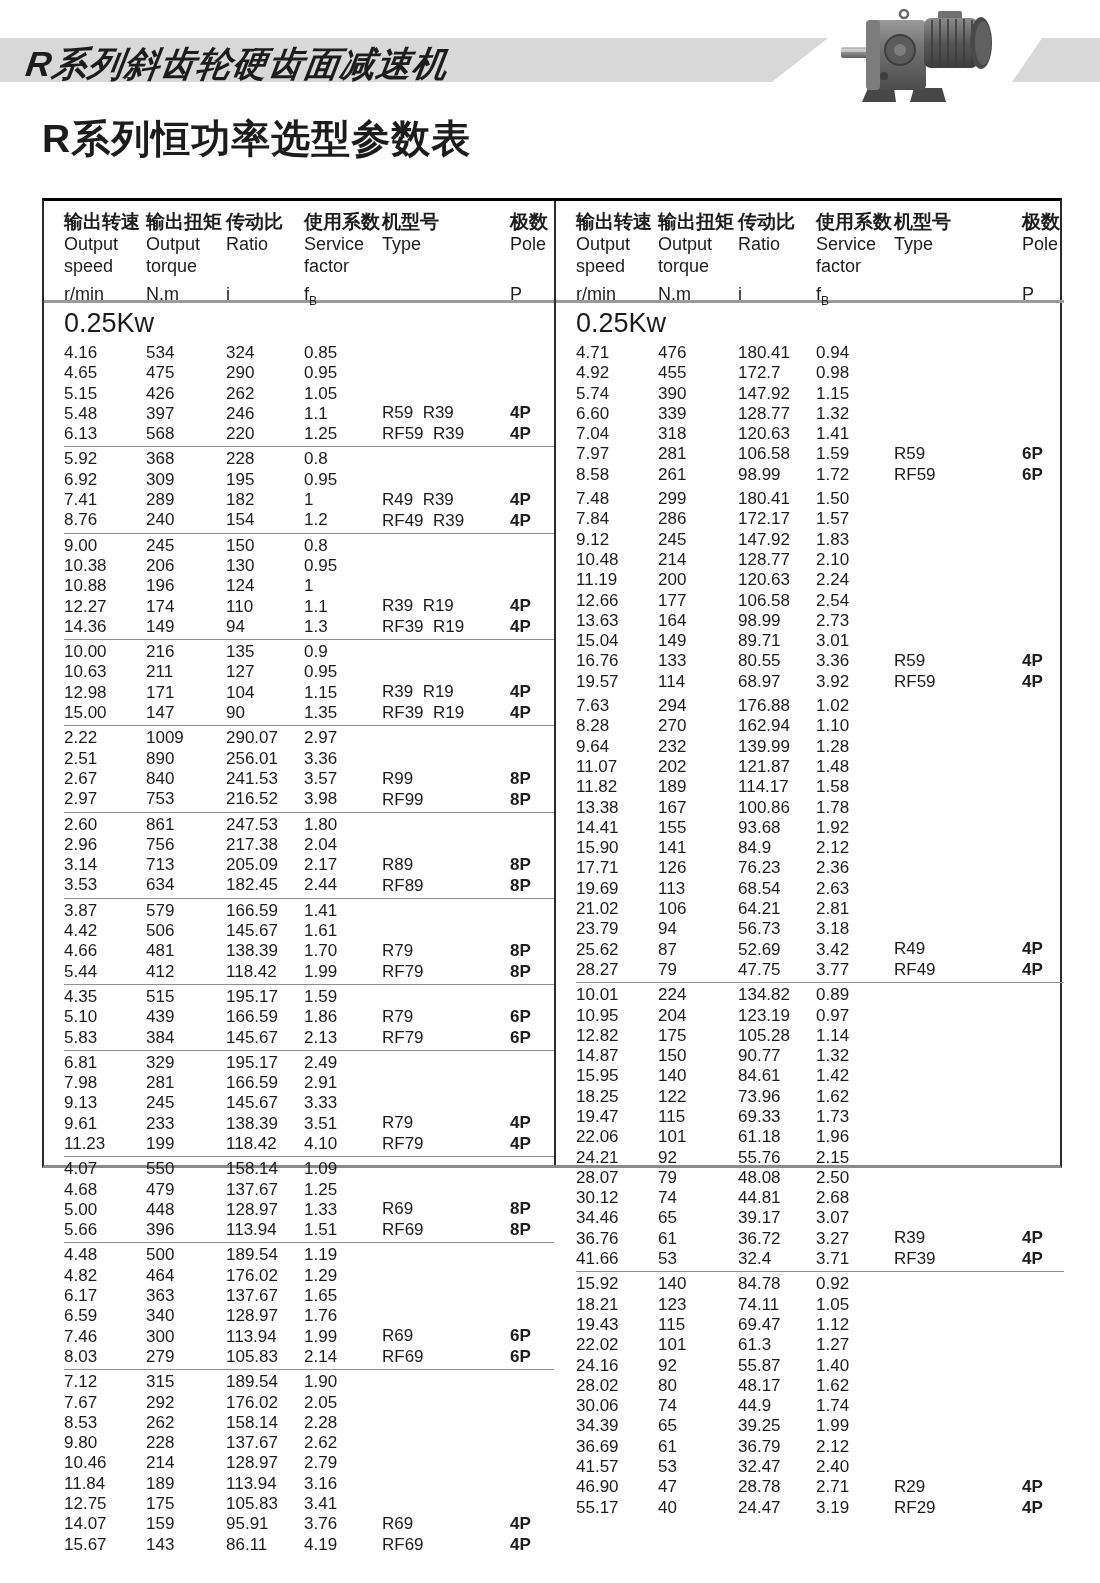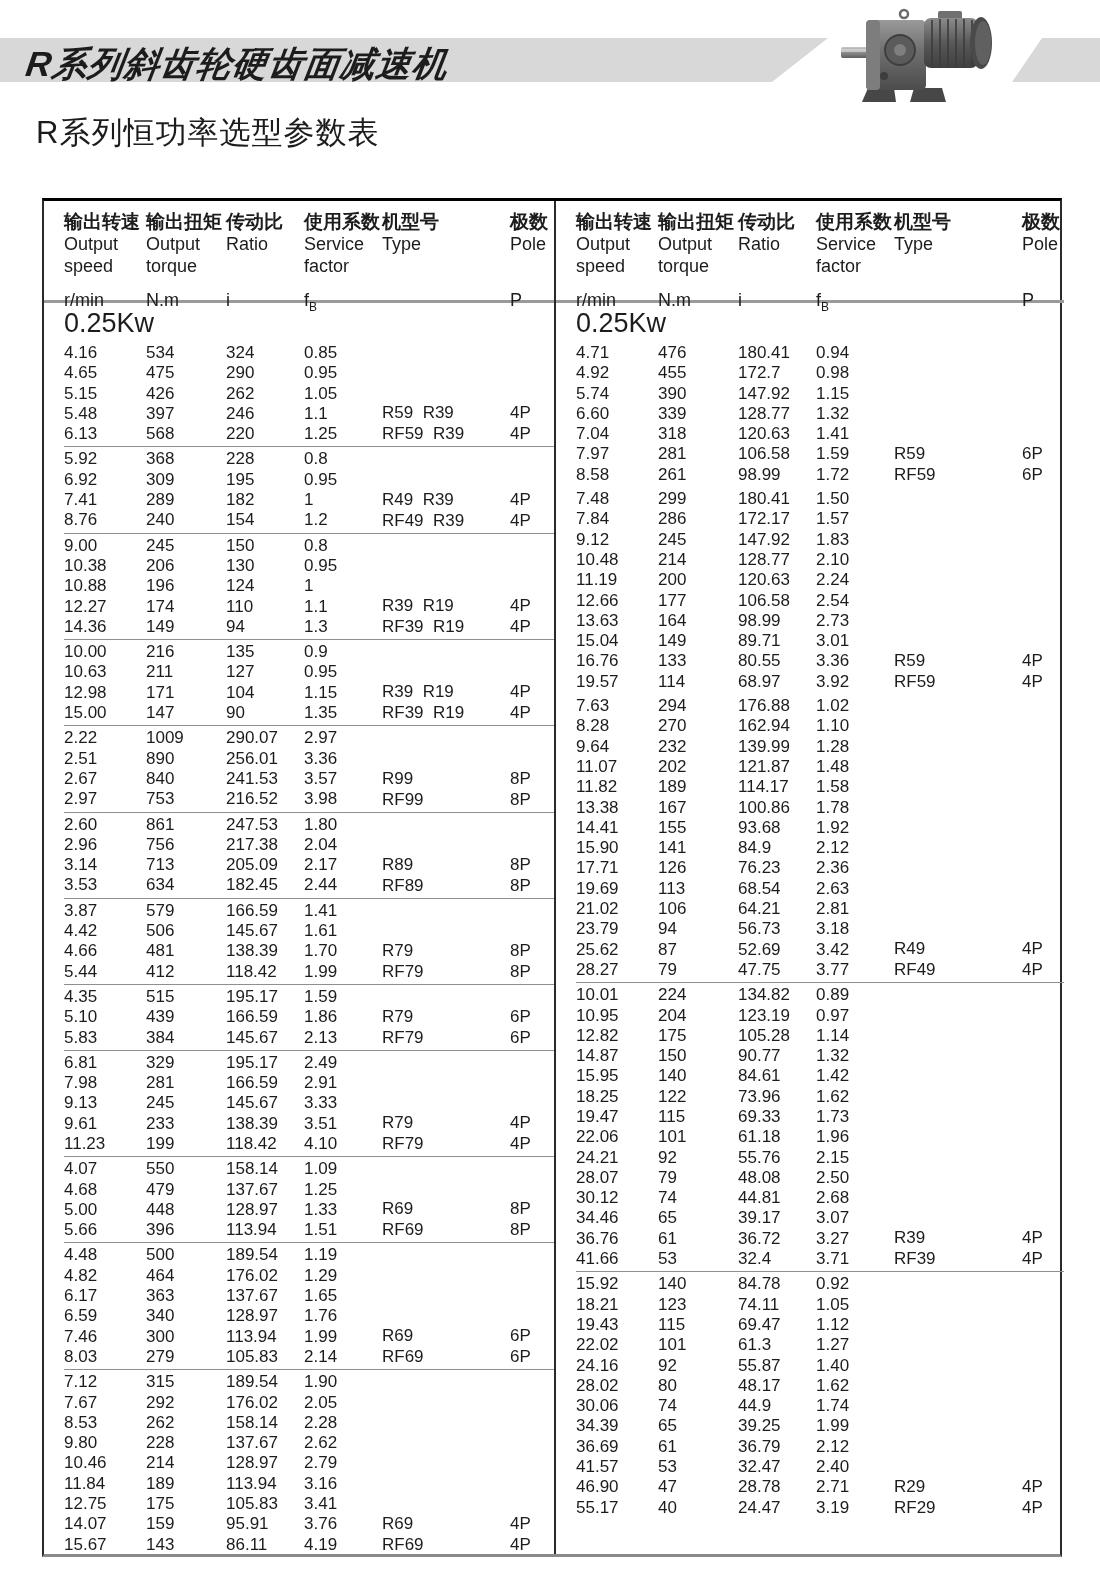--- a/index.html
+++ b/index.html
@@ -10,49 +10,49 @@
   
   .band { position:absolute; left:0; top:38px; width:828px; height:44px; background:#d8d8d8;
     clip-path:polygon(0 0,100% 0,calc(100% - 56px) 100%,0 100%); }
   .band-corner { position:absolute; top:38px; left:1004px; width:96px; height:44px; background:#d8d8d8;
     clip-path:polygon(38px 0,100% 0,100% 100%,8px 100%); }
   .band-title { position:absolute; left:26px; top:41px; font-size:35px; font-weight:bold;
     font-style:italic; transform:skewX(-8deg); letter-spacing:1px; white-space:nowrap; }
   .motor { position:absolute; left:838px; top:6px; width:166px; height:104px; }
 
   
-  .title-zh { position:absolute; left:36px; top:112px; font-size:31px; font-weight:normal; letter-spacing:1px; }
+  .title-zh { position:absolute; left:42px; top:112px; font-size:39px; font-weight:bold; letter-spacing:1px; }
   .title-en { position:absolute; left:42px; top:152px; font-size:21px; }
 
   
-  .tables { position:absolute; left:42px; top:198px; width:1020px; height:1359px;
+  .tables { position:absolute; left:42px; top:198px; width:1020px; height:970px;
     border-top:3px solid #000; border-bottom:3px solid #8a8a8a;
     border-left:2px solid #2a2a2a; border-right:2px solid #2a2a2a; display:flex; }
   .half { width:510px; padding-left:20px; }
   .half + .half { border-left:2px solid #2a2a2a; }
 
   .thead { display:grid; grid-template-columns:82px 80px 78px 78px 128px 44px;
     padding-top:10px; height:102px; border-bottom:3px solid #9a9a9a; margin-left:-20px; padding-left:20px; }
   .hcell { display:flex; flex-direction:column; }
   .hline { height:22px; line-height:22px; font-size:18px; white-space:nowrap; }
   .hline.zh { font-weight:bold; font-size:19px; }
-  .hline.unit { margin-top:12px; }
+  .hline.unit { margin-top:6px; }
   .hline sub { font-size:12px; }
 
   .power { height:38px; line-height:40px; font-size:27px; font-weight:normal; }
 
   .group { display:flex; padding:2px 0; }
   .group.rule { border-top:1px solid #8f8f8f; }
   .nums { width:318px; }
   .nrow { display:grid; grid-template-columns:82px 80px 78px 78px; height:20.3px; }
   .nrow span { font-size:17px; line-height:20.3px; white-space:nowrap; }
   .typeblock { width:172px; display:flex; flex-direction:column; justify-content:flex-end; }
   .typeline { display:flex; height:21px; }
   .type { width:128px; font-size:17px; line-height:21px; white-space:pre; }
-  .pole { width:44px; font-size:17px; line-height:21px; }
+  .pole { width:44px; font-size:17px; line-height:21px;font-weight:bold; }
 </style>
 </head>
 <body>
 
 <div class="page">
 
   <div class="band"></div>
   <div class="band-corner"></div>
   <div class="band-title">R系列斜齿轮硬齿面减速机</div>
 

